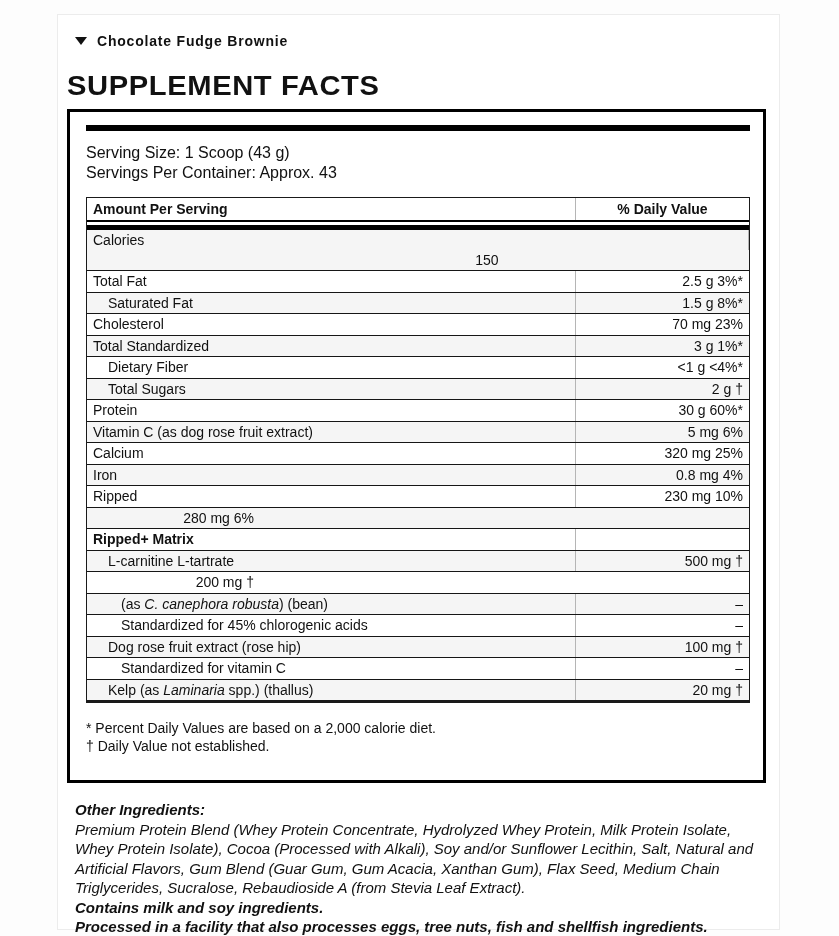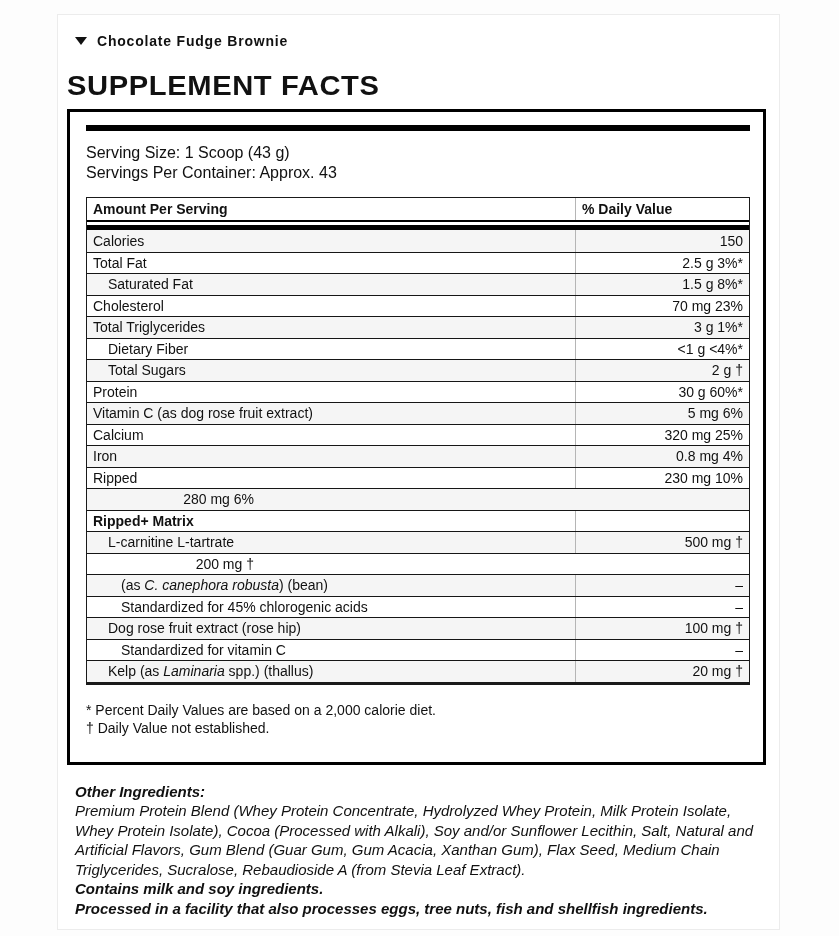--- a/index.html
+++ b/index.html
@@ -69,31 +69,31 @@
     line-height: 20px;
   }
   
   .sf-table {
     margin-top: 14px;
     border: 1.5px solid #1a1a1a;
     border-bottom-width: 3px;
   }
   .sf-header { display: flex; font-size: 14px; font-weight: bold; }
   .hcell-l { flex: 1; padding: 3px 6px; border-right: 1px solid #b5b5b5; }
-  .hcell-r { width: 173px; text-align: left; padding: 3px 6px; }
+  .hcell-r { width: 173px; text-align: center; padding: 3px 6px; }
   .sf-bar   { border-top: 2px solid #000; }
   .sf-bar-inner { height: 5px; background: #000; margin-top: 3px; }
   .sf-row {
     display: flex;
     border-top: 1.5px solid #161616;
     font-size: 14px;
     align-items: center;
     min-height: 21.5px;
   }
-  .sf-rows .sf-row:first-child { border-top: none; }
+  .sf-rows .sf-row:first-child { border-top: none; flex-direction: column; }
   .sf-rows .sf-row:nth-child(odd) { background: #f5f5f5; }
   .cell-l { flex: 1; padding: 2px 6px; border-right: 1px solid #b5b5b5; align-self: stretch; display: flex; align-items: center; }
   .cell-r { width: 173px; text-align: right; padding: 2px 6px; }
   .indent-1 { padding-left: 21px; }
   .indent-2 { padding-left: 34px; }
   .b { font-weight: bold; }
   .cell-l i { font-style: italic; }
   .cell-l span, .cell-l i { white-space: pre-wrap; }
   
   .footnotes { margin-top: 16px; font-size: 14px; line-height: 18px; }
@@ -155,21 +155,21 @@
               <div class="cell-r">1.5 g 8%*</div>
             </div>
             <div class="sf-row">
               <div class="cell-l indent-0">
                 <div><span>Cholesterol</span></div>
               </div>
               <div class="cell-r">70 mg 23%</div>
             </div>
             <div class="sf-row">
               <div class="cell-l indent-0">
-                <div><span>Total Triglycerides</span></div>
+                <div><span>Total Standardized</span></div>
               </div>
               <div class="cell-r">3 g 1%*</div>
             </div>
             <div class="sf-row">
               <div class="cell-l indent-1">
                 <div><span>Dietary Fiber</span></div>
               </div>
               <div class="cell-r">&lt;1 g &lt;4%*</div>
             </div>
             <div class="sf-row">

